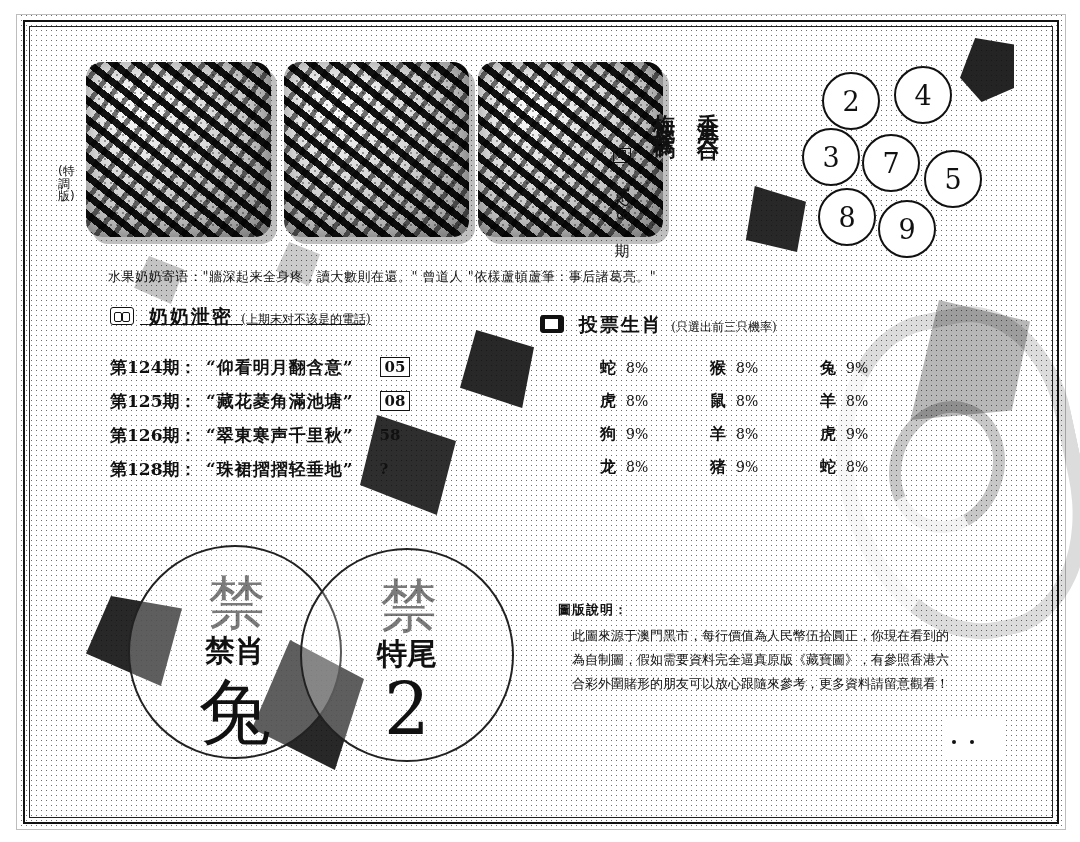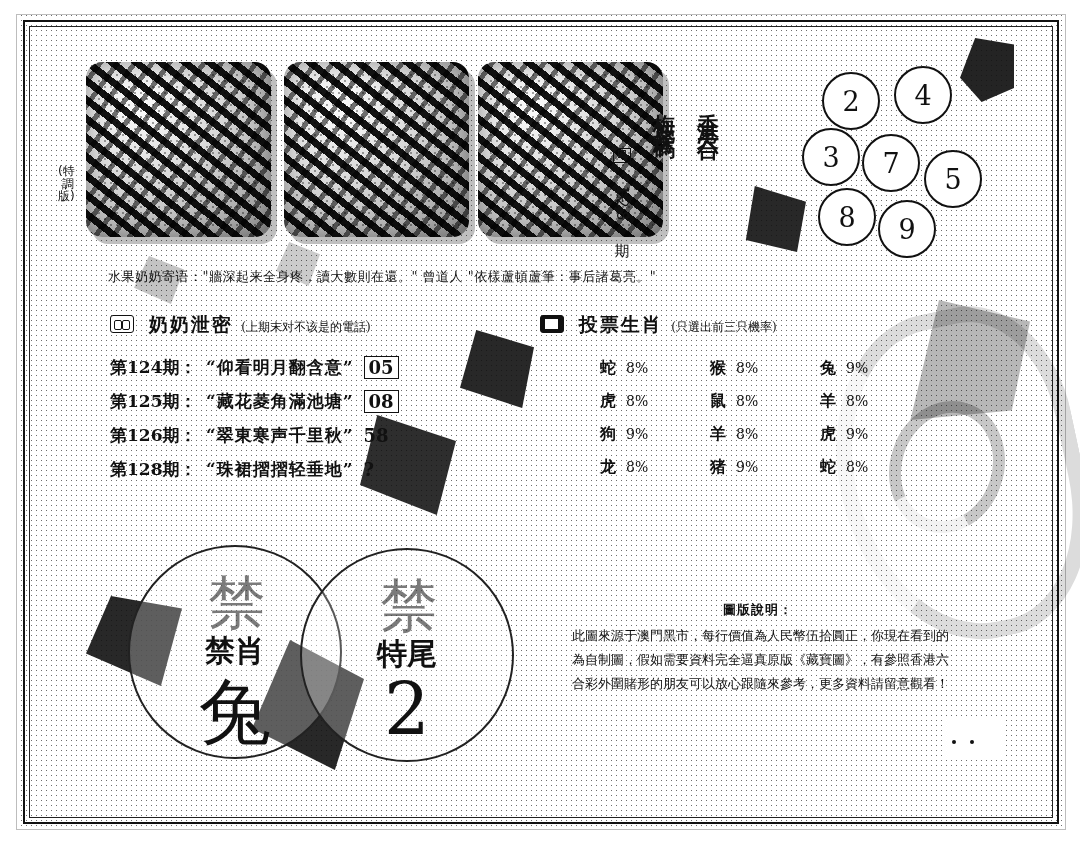--- a/index.html
+++ b/index.html
@@ -77,21 +77,21 @@
   .mc1 { left: 0; }
   .mc2 { left: 198px; }
   .mc3 { left: 392px; }
   .mast-paren {
     position: absolute;
     left: 58px;
     top: 165px;
     font-size: 12px;
     color: #111;
     line-height: 1.05;
-    text-align: right;
+    text-align: left;
     width: 16px;
   }
 
   
   .vtitle {
     position: absolute;
     left: 650px;
     top: 96px;
     display: flex;
     flex-direction: row-reverse;
@@ -235,21 +235,21 @@
     background: #111;
   }
   .icon-box.ballot::after {
     content: "";
     position: absolute;
     left: 4px; top: 3px;
     width: 13px; height: 10px;
     background: #fff;
     clip-path: polygon(0 0, 100% 0, 100% 100%, 0 100%);
   }
-  .sh-left { left: 110px; top: 312px; }
+  .sh-left { left: 110px; top: 304px; text-decoration: underline; }
   .sh-right { left: 540px; top: 312px; }
 
   
   .pred {
     position: absolute;
     left: 110px;
     top: 350px;
     width: 400px;
     color: #111;
     font-family: "DejaVu Serif", serif;
@@ -258,22 +258,22 @@
     display: flex;
     align-items: center;
     height: 34px;
     font-size: 17px;
     font-weight: bold;
     white-space: nowrap;
   }
   .pred-row .issue-lbl { min-width: 96px; }
   .pred-row .phrase { letter-spacing: 1px; }
   .pred-row .num {
-    margin-left: 10px;
-    font-size: 18px;
+    margin-left: 26px;
+    font-size: 15px;
   }
   .pred-row .num.boxed {
     border: 1.5px solid #111;
     padding: 0 4px;
     background: #fff;
   }
 
   
   .votes {
     position: absolute;
@@ -344,21 +344,20 @@
     width: 400px;
     color: #111;
     font-family: "DejaVu Serif", serif;
     font-size: 13px;
     line-height: 1.85;
   }
   .notes .nt-title {
     font-weight: bold;
     margin-bottom: 2px;
     letter-spacing: 1px;
-    text-align: center;
   }
   .notes .nt-body { padding-left: 14px; }
 
   
   .watermark {
     position: absolute;
     left: 840px;
     top: 310px;
     width: 210px;
     height: 300px;

